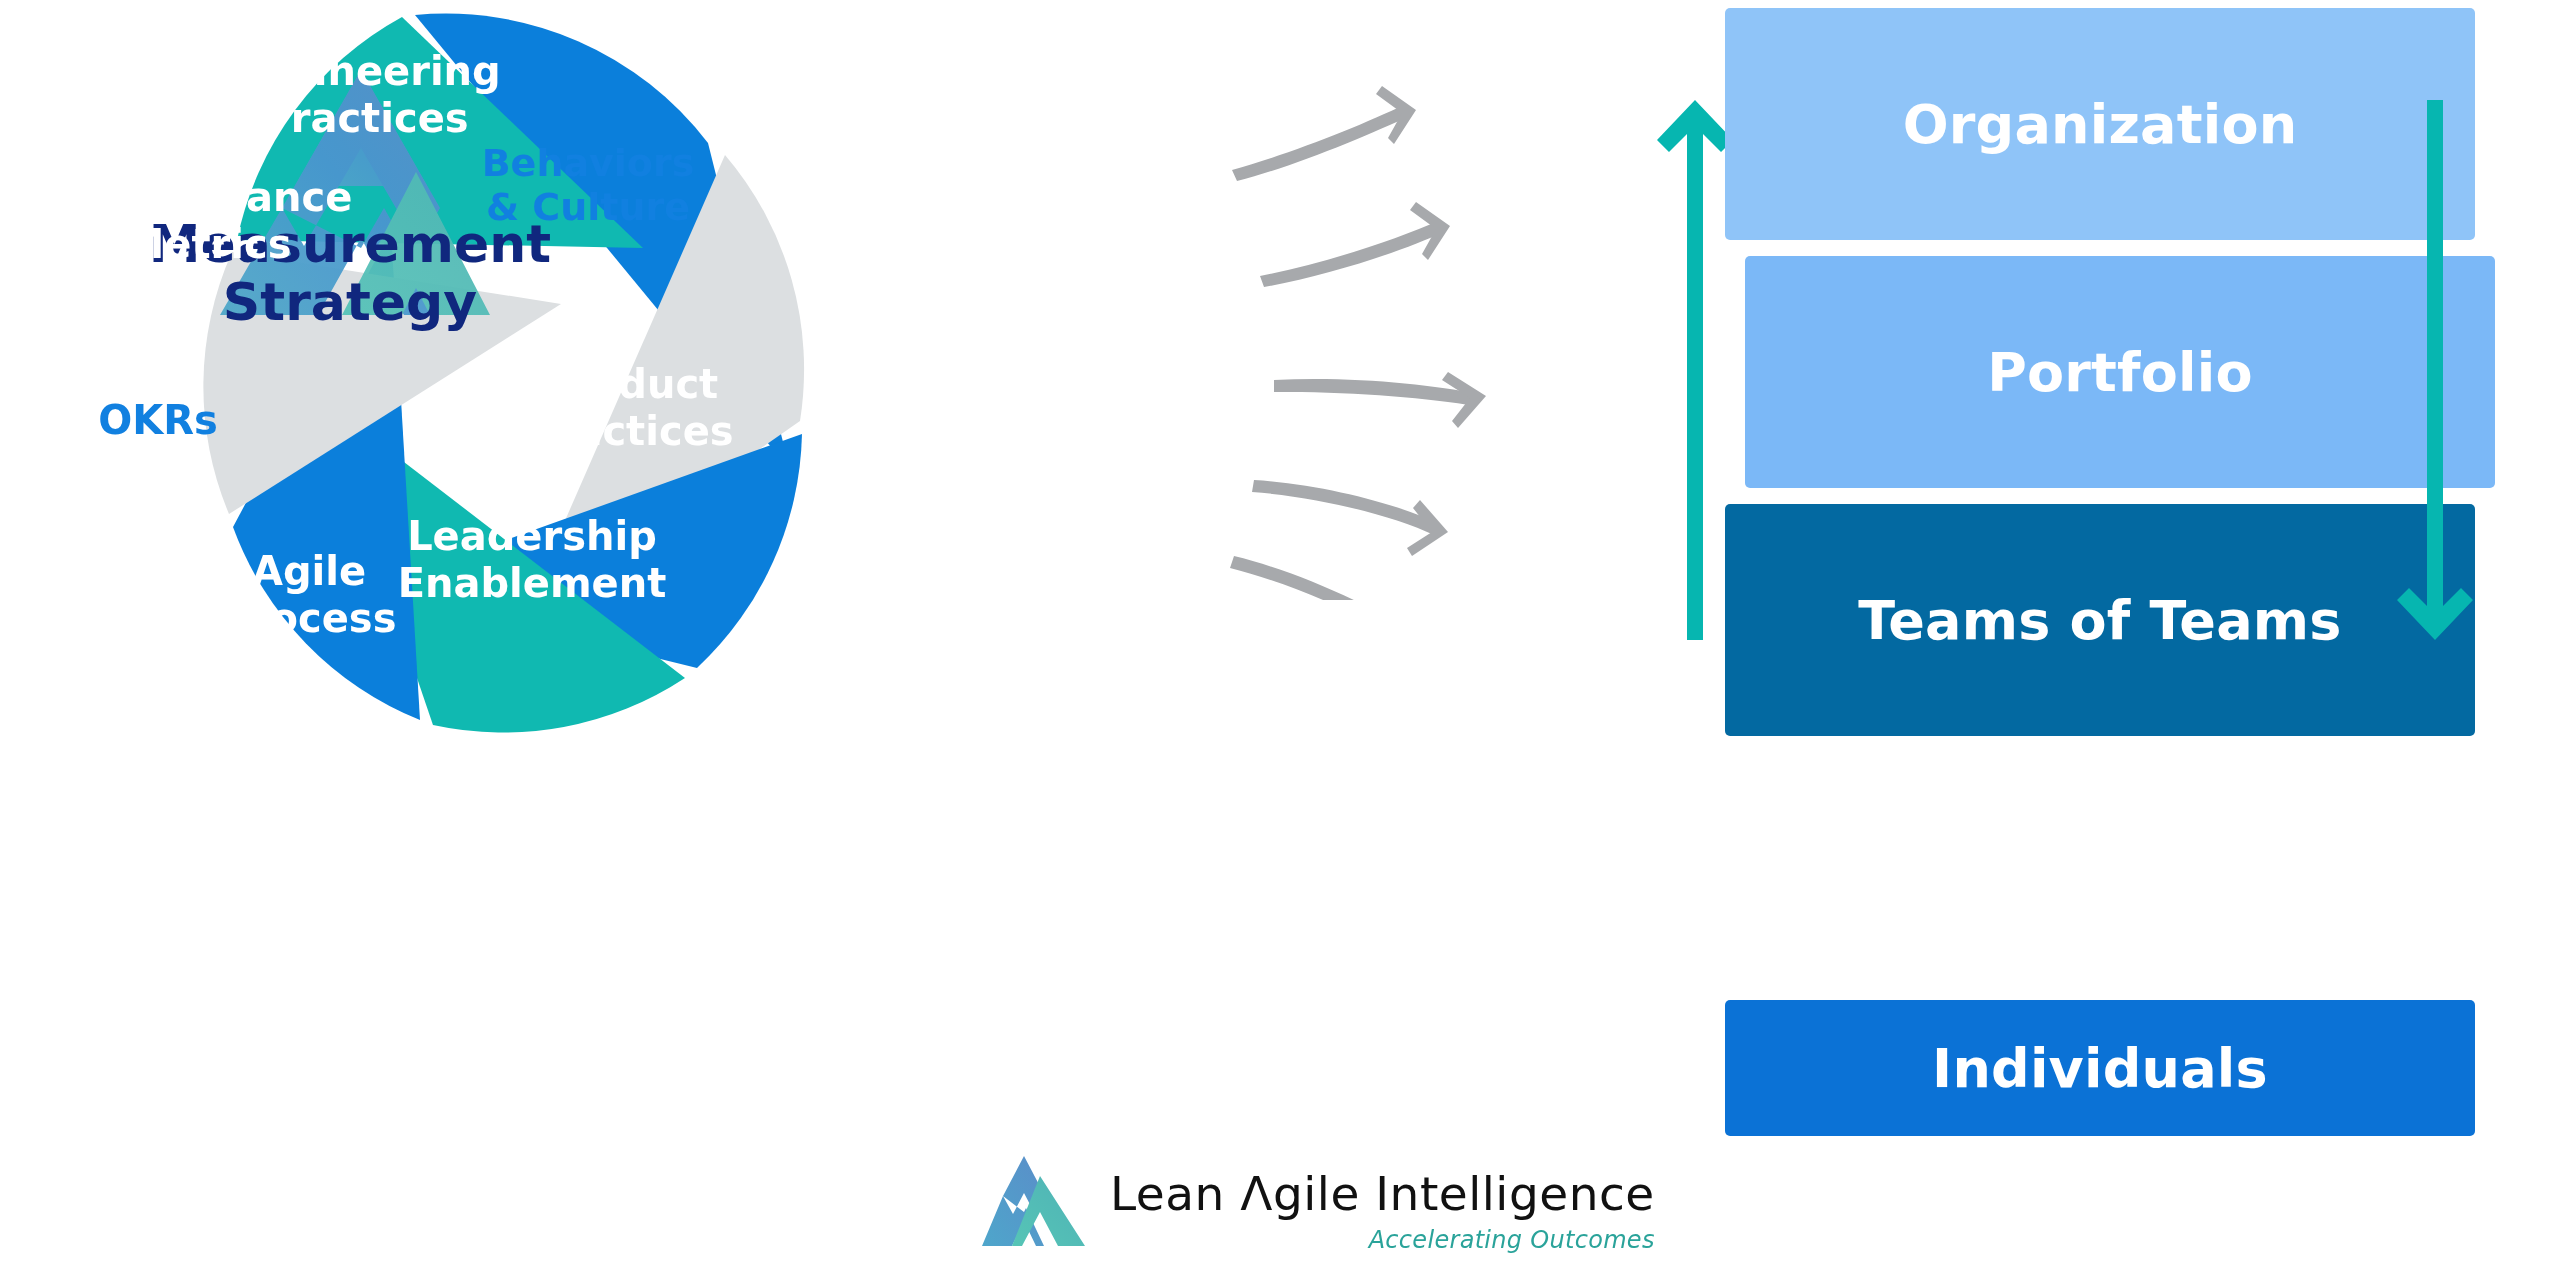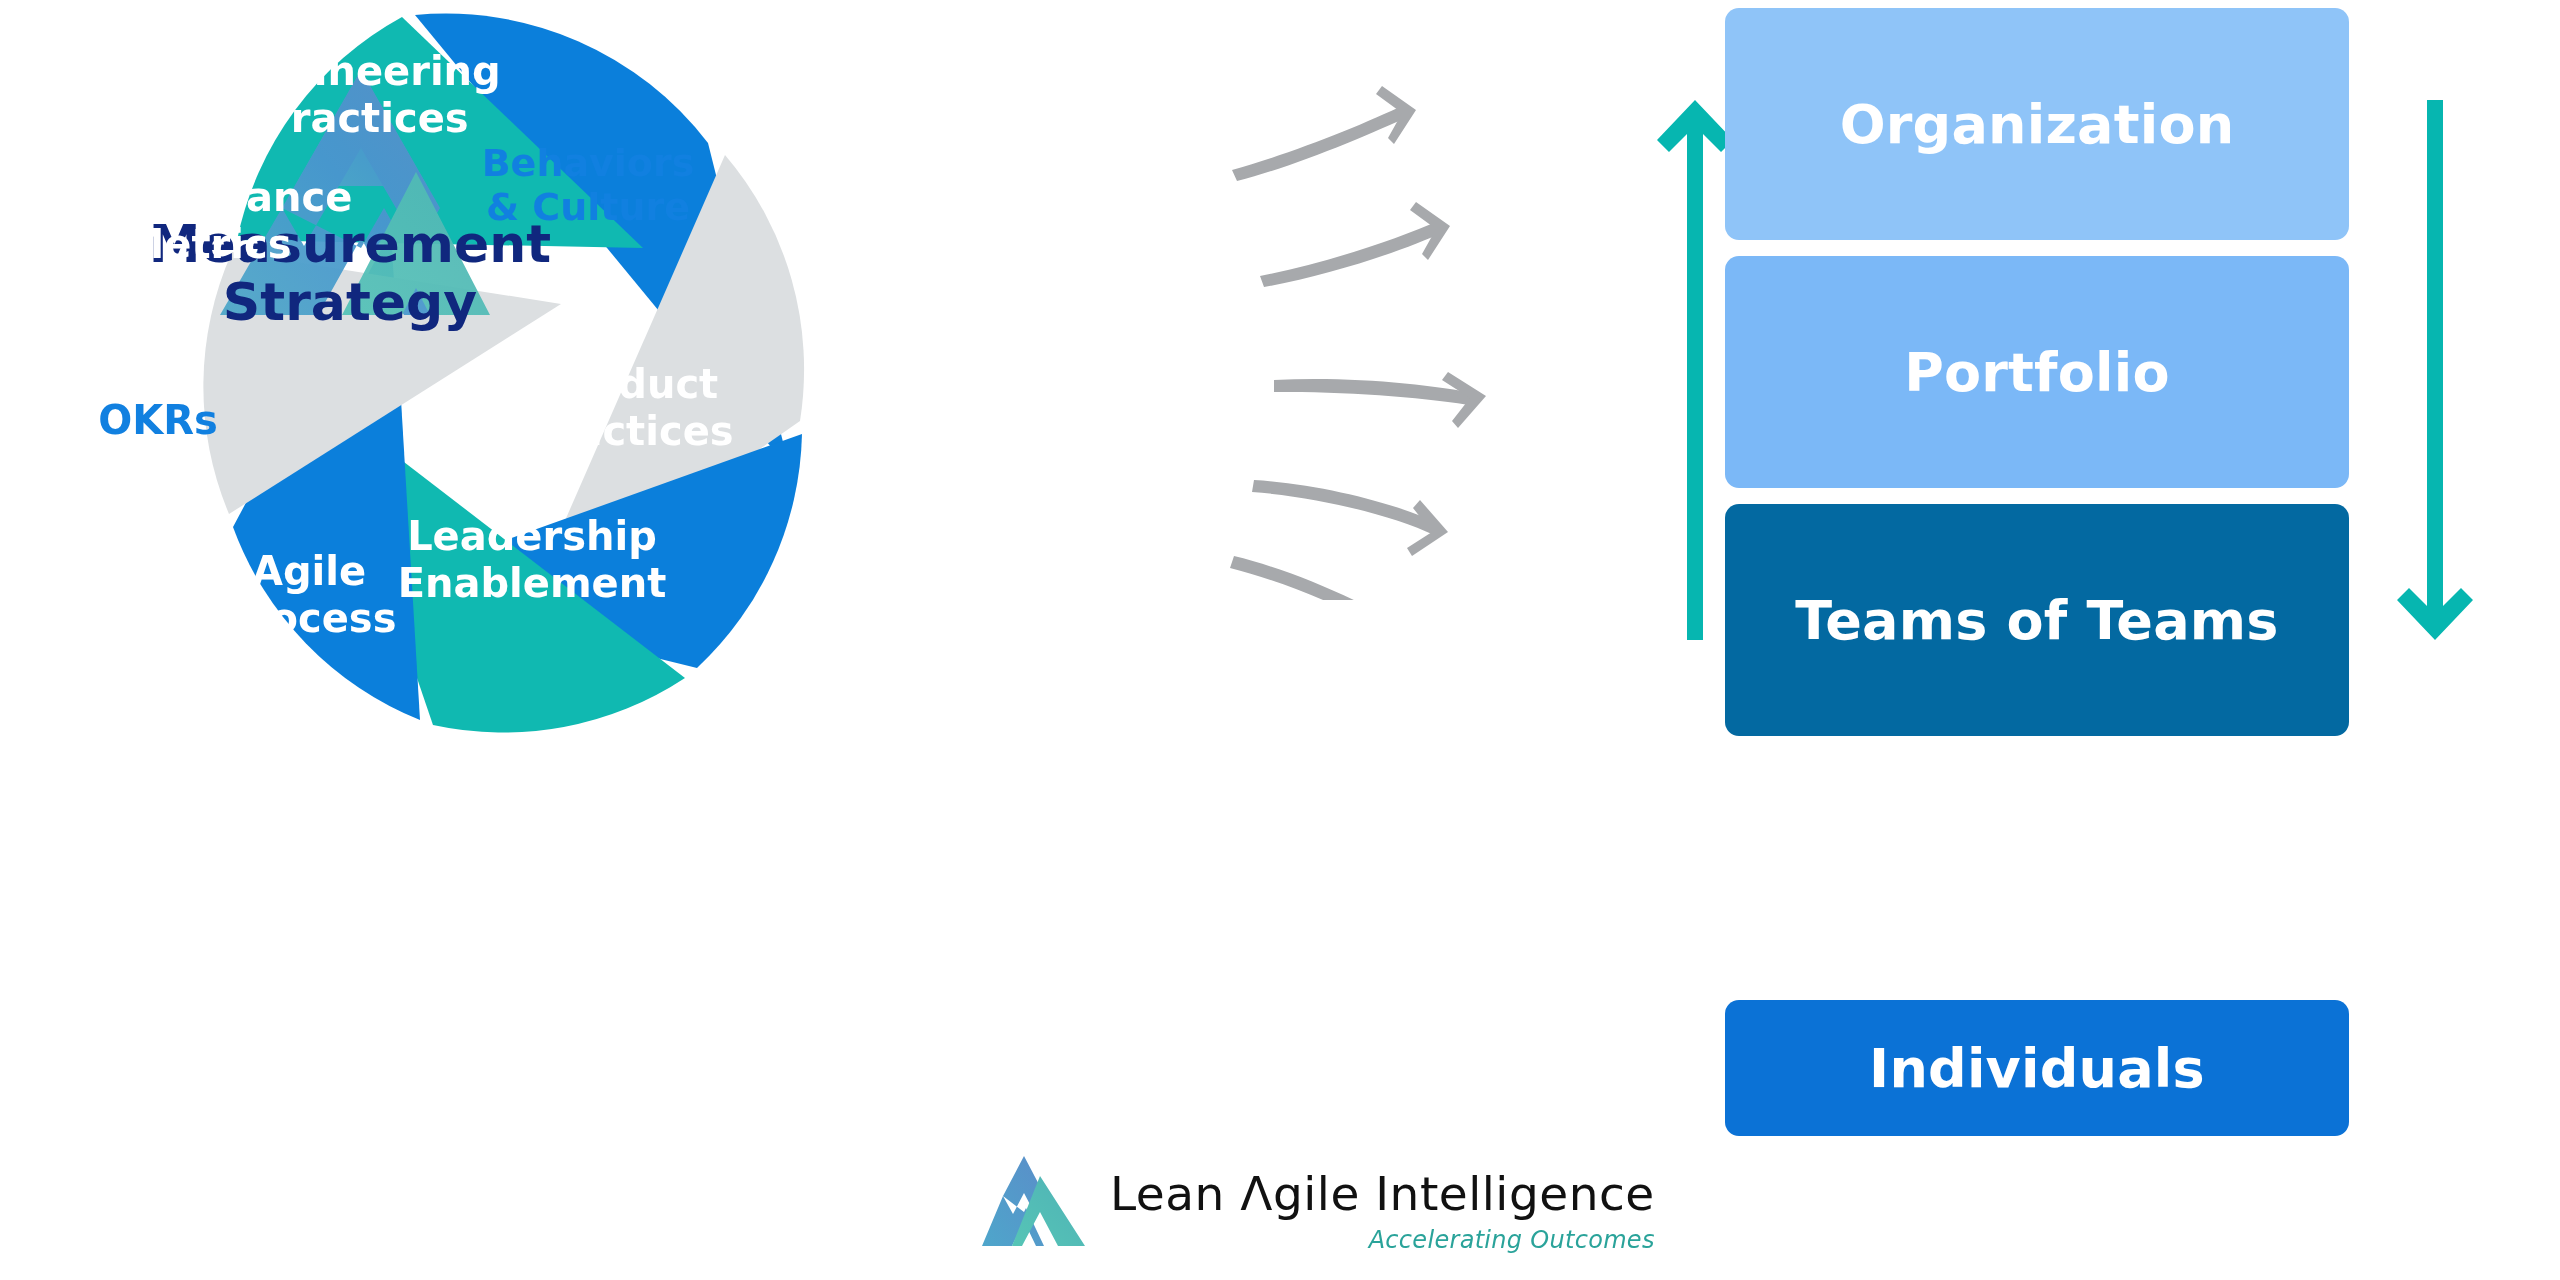--- a/index.html
+++ b/index.html
@@ -37,35 +37,35 @@
   #arrows svg{display:block;width:100%;height:100%;}
 
   
   #stack{
     position:absolute;
     left:1725px;top:8px;
     width:660px;height:1120px;
   }
   .level-box{
     position:absolute;
-    left:0;width:624px;
-    border-radius:14px;
+    left:0;width:750px;
+    border-radius:5px;
     display:flex;align-items:center;justify-content:center;
     box-sizing:border-box;
   }
   .level-box span{
     color:#ffffff;
     font-weight:700;
     font-size:54px;
     letter-spacing:.2px;
     font-family:"DejaVu Sans","Liberation Sans",sans-serif;
     white-space:nowrap;
   }
   #lv0{top:0px;height:232px;}
-  #lv1{top:248px;height:232px;}
+  #lv1{top:248px;height:232px;margin-left:20px;}
   #lv2{top:496px;height:232px;}
   #lv3{top:744px;height:232px;}
   #lv4{top:992px;height:136px;align-items:center;}
 
   
   #up-arrow{position:absolute;left:1655px;top:100px;width:80px;height:540px;}
   #down-arrow{position:absolute;left:2395px;top:100px;width:80px;height:540px;}
   #up-arrow svg,#down-arrow svg{display:block;width:100%;height:100%;}
 
   

